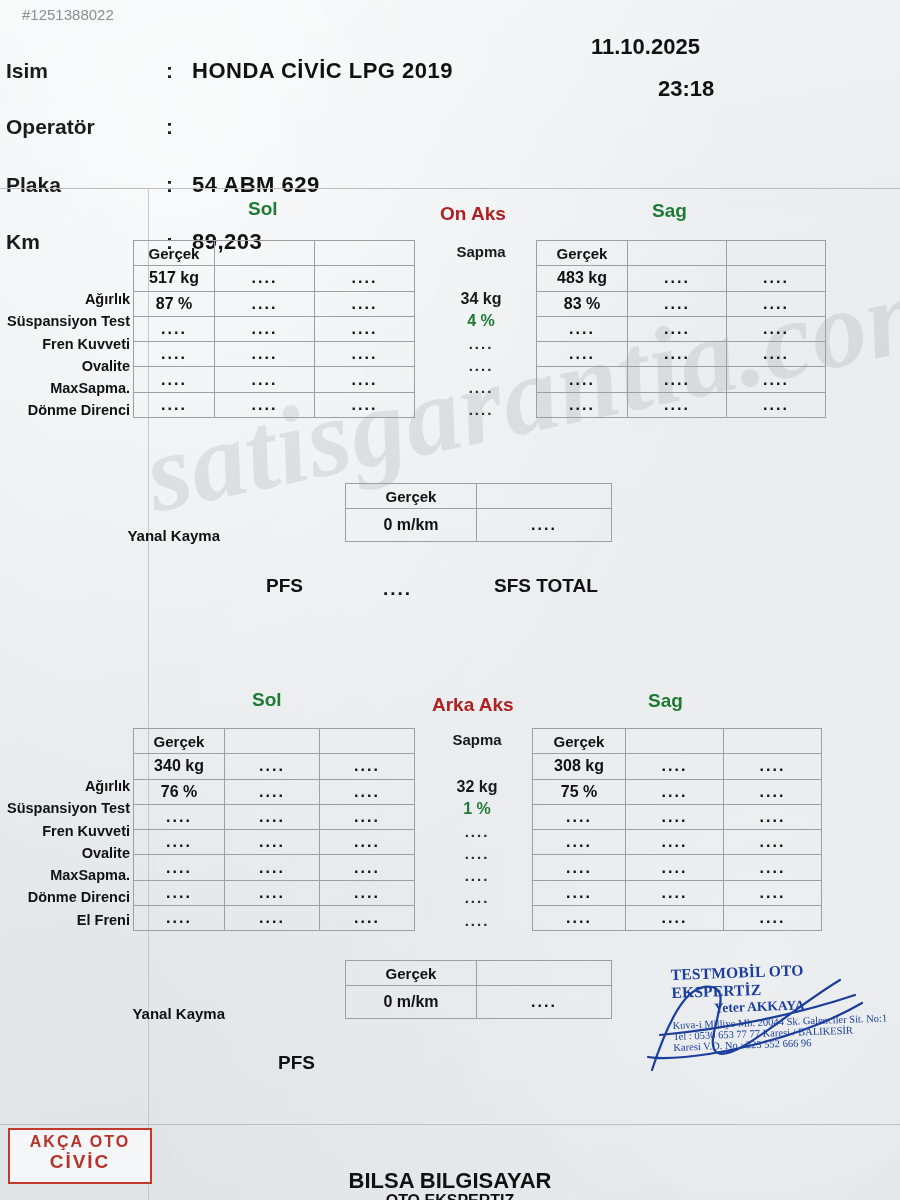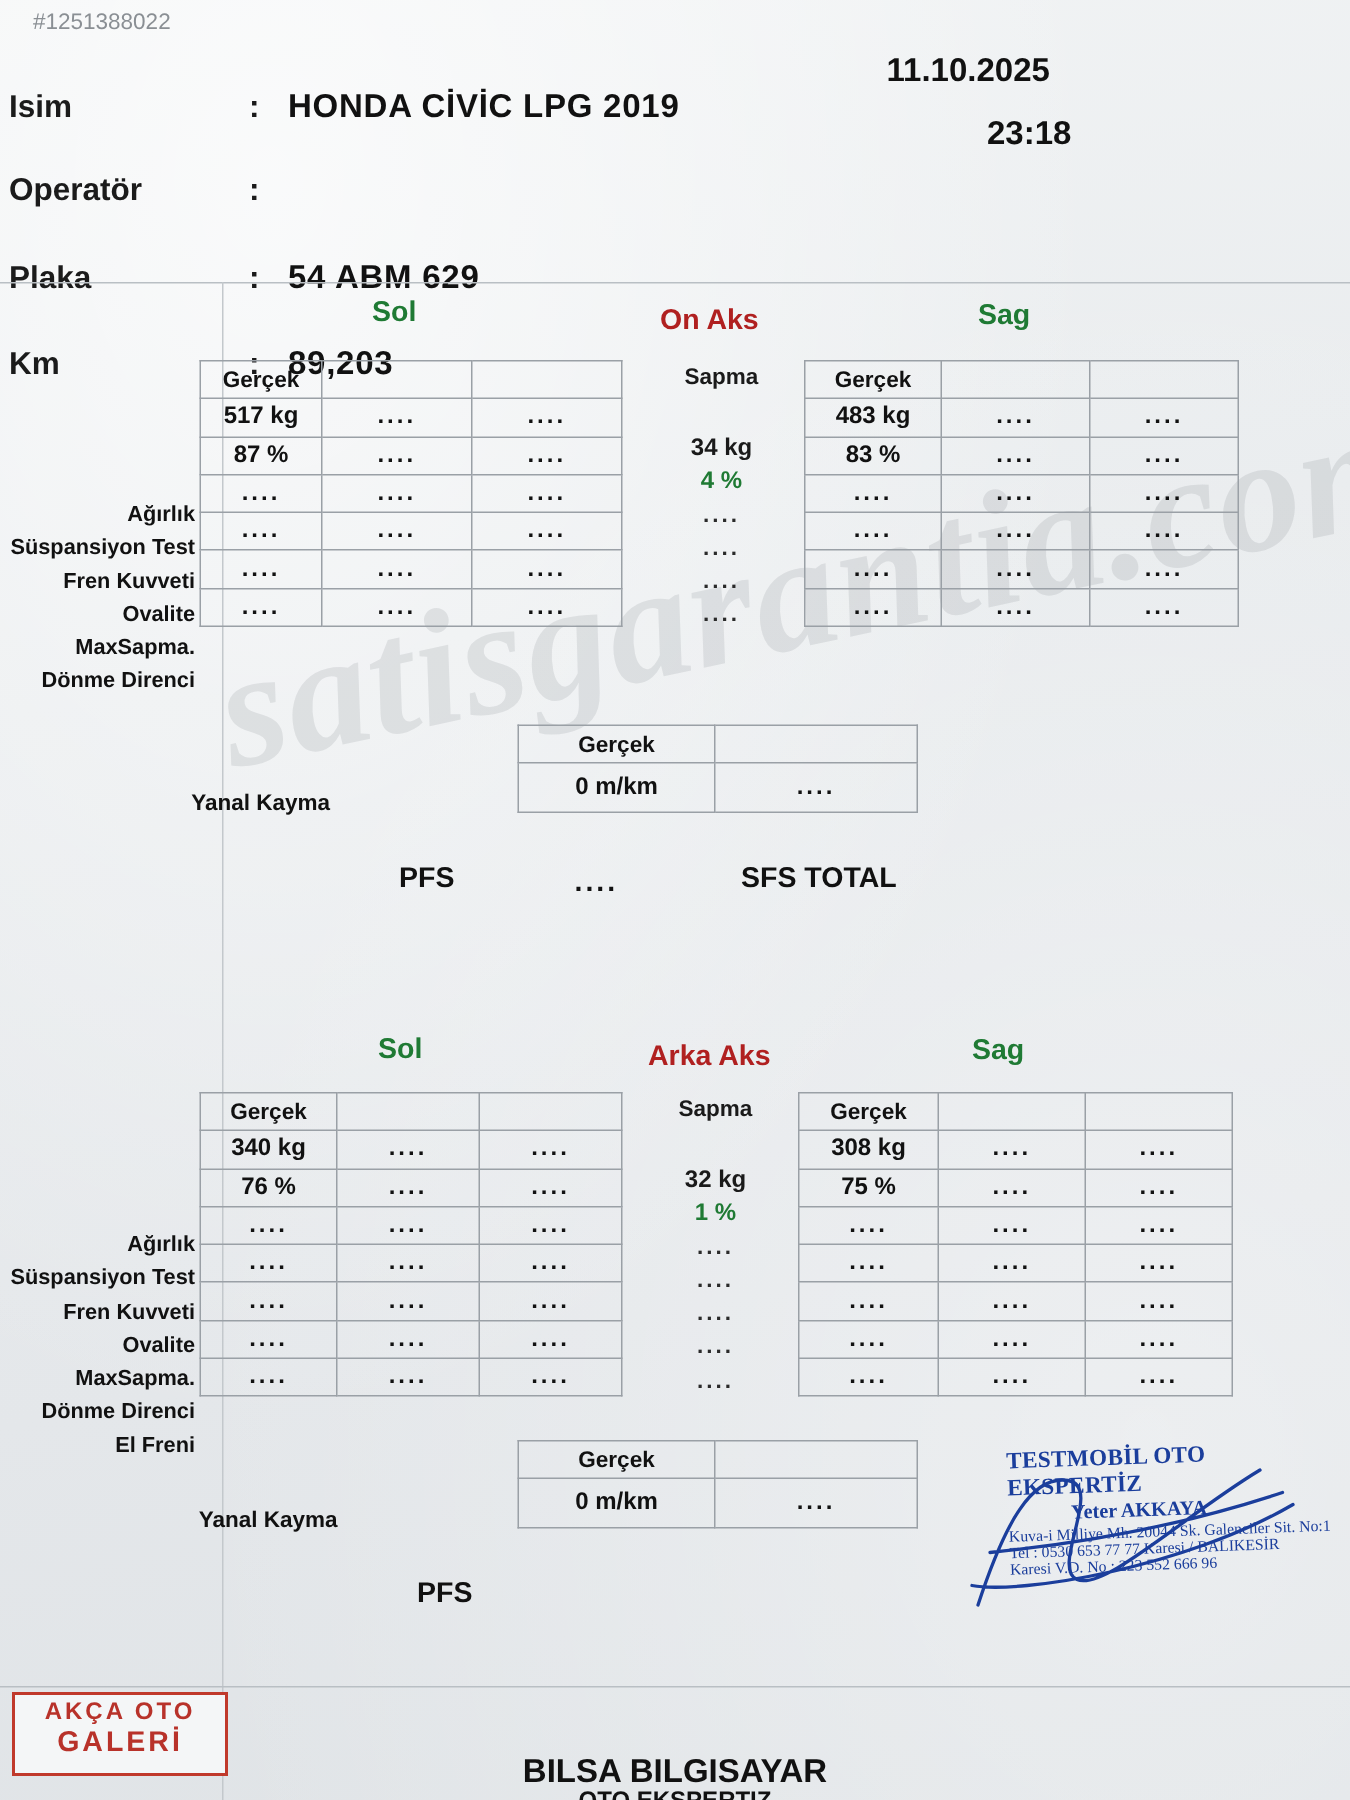--- a/index.html
+++ b/index.html
@@ -52,21 +52,21 @@
   .rule{position:absolute;left:0;width:900px;height:1px;background:#b9bfc4;}
   .vrule{position:absolute;width:1px;background:#c3c8cc;}
 
   
   .axis-title{position:absolute;font-size:19px;font-weight:bold;}
   .t-sol{color:#1f7a34;}
   .t-sag{color:#1f7a34;}
   .t-on{color:#b02020;}
   .t-arka{color:#b02020;}
 
-  .rowlabels{position:absolute;text-align:right;width:130px;margin-top:44px;}
+  .rowlabels{position:absolute;text-align:right;width:130px;}
   .rowlabels div{font-size:14.5px;font-weight:bold;height:22.3px;line-height:22.3px;color:#111;}
 
   table.grid{position:absolute;border-collapse:collapse;}
   table.grid td{
     border:1px solid #9aa0a6;
     font-size:16px;font-weight:bold;text-align:center;
     height:22.3px;
     color:#111;
     background:transparent;
   }
@@ -412,18 +412,18 @@
     <div class="l1">TESTMOBİL OTO EKSPERTİZ</div>
     <div class="l2">Yeter AKKAYA</div>
     <div class="l3">Kuva-i Milliye Mh. 20044 Sk. Galenciler Sit. No:1</div>
     <div class="l4">Tel : 0530 653 77 77          Karesi / BALIKESİR</div>
     <div class="l5">Karesi V.D. No : 223 552 666 96</div>
   </div>
 
   <div class="rule" style="top:1124px;"></div>
   <div class="logo">
     <div class="l1">AKÇA OTO</div>
-    <div class="l2">GALERİ</div>
+    <div class="l2">CİVİC</div>
   </div>
   <div class="footer">BILSA BILGISAYAR</div>
   <div class="footer2">OTO EKSPERTIZ</div>
 
 </div>
 
 </body></html>

